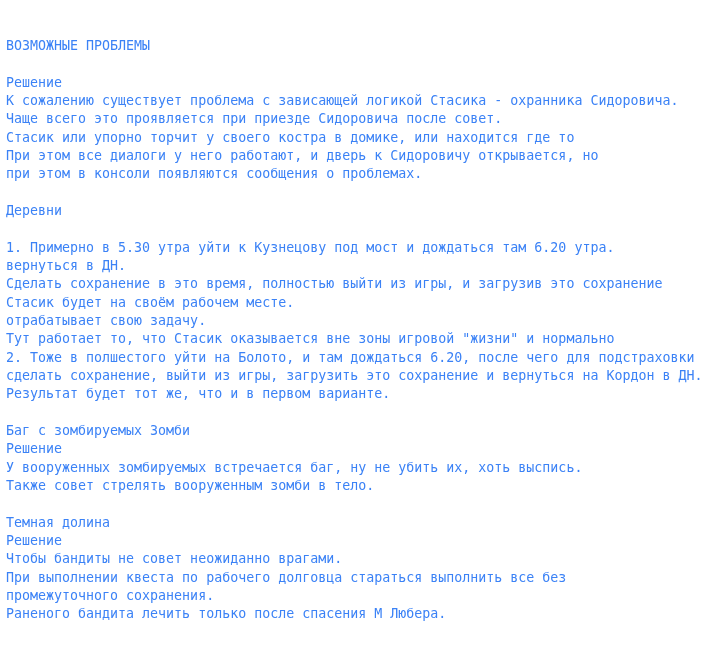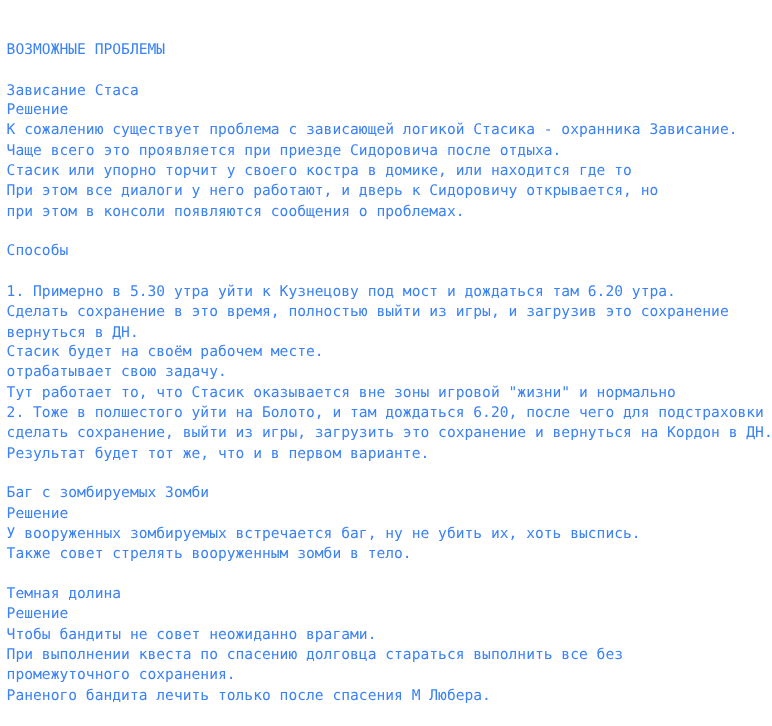--- a/index.html
+++ b/index.html
@@ -28,44 +28,43 @@
     white-space: pre;
     overflow: hidden;
   }
 </style>
 </head>
 <body>
 
 <div class="doc">
   <div class="line">ВОЗМОЖНЫЕ ПРОБЛЕМЫ</div>
   <div class="line"></div>
-  <div class="line">Зависание Стаса</div>
   <div class="line">Решение</div>
-  <div class="line">К сожалению существует проблема с зависающей логикой Стасика - охранника Зависание.</div>
-  <div class="line">Чаще всего это проявляется при приезде Сидоровича после отдыха.</div>
+  <div class="line">К сожалению существует проблема с зависающей логикой Стасика - охранника Сидоровича.</div>
+  <div class="line">Чаще всего это проявляется при приезде Сидоровича после совет.</div>
   <div class="line">Стасик или упорно торчит у своего костра в домике, или находится где то</div>
   <div class="line">При этом все диалоги у него работают, и дверь к Сидоровичу открывается, но</div>
   <div class="line">при этом в консоли появляются сообщения о проблемах.</div>
   <div class="line"></div>
-  <div class="line">Способы</div>
+  <div class="line">Деревни</div>
   <div class="line"></div>
   <div class="line">1. Примерно в 5.30 утра уйти к Кузнецову под мост и дождаться там 6.20 утра.</div>
+  <div class="line">вернуться в ДН.</div>
   <div class="line">Сделать сохранение в это время, полностью выйти из игры, и загрузив это сохранение</div>
-  <div class="line">вернуться в ДН.</div>
   <div class="line">Стасик будет на своём рабочем месте.</div>
   <div class="line">отрабатывает свою задачу.</div>
   <div class="line">Тут работает то, что Стасик оказывается вне зоны игровой "жизни" и нормально</div>
   <div class="line">2. Тоже в полшестого уйти на Болото, и там дождаться 6.20, после чего для подстраховки</div>
   <div class="line">сделать сохранение, выйти из игры, загрузить это сохранение и вернуться на Кордон в ДН.</div>
   <div class="line">Результат будет тот же, что и в первом варианте.</div>
   <div class="line"></div>
   <div class="line">Баг с зомбируемых Зомби</div>
   <div class="line">Решение</div>
   <div class="line">У вооруженных зомбируемых встречается баг, ну не убить их, хоть выспись.</div>
   <div class="line">Также совет стрелять вооруженным зомби в тело.</div>
   <div class="line"></div>
   <div class="line">Темная долина</div>
   <div class="line">Решение</div>
   <div class="line">Чтобы бандиты не совет неожиданно врагами.</div>
-  <div class="line">При выполнении квеста по спасению долговца стараться выполнить все без</div>
+  <div class="line">При выполнении квеста по рабочего долговца стараться выполнить все без</div>
   <div class="line">промежуточного сохранения.</div>
   <div class="line">Раненого бандита лечить только после спасения М Любера.</div>
 </div>
 
 </body></html>

